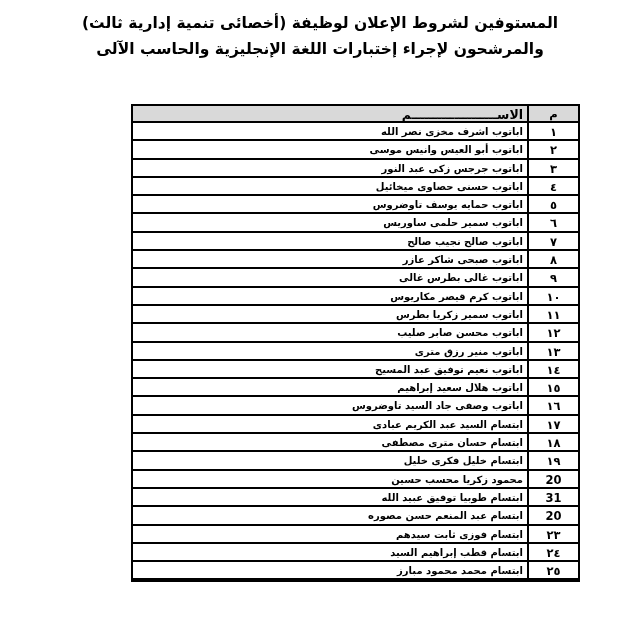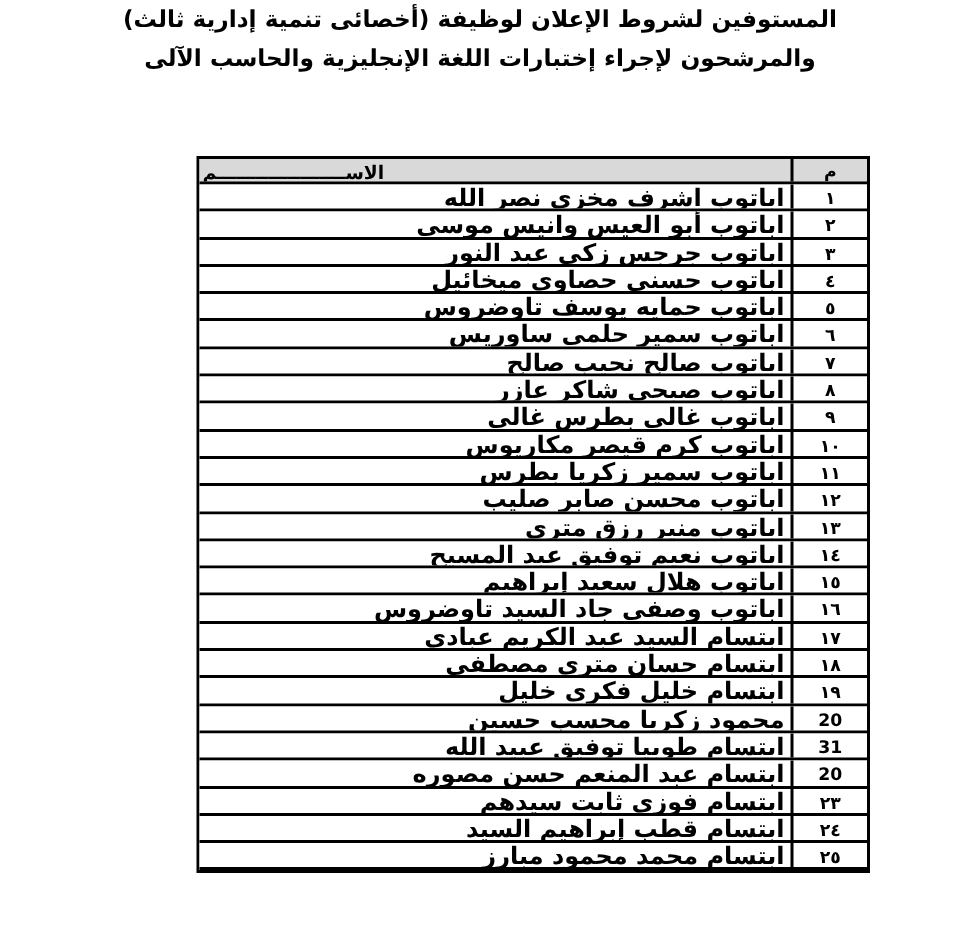--- a/index.html
+++ b/index.html
@@ -10,21 +10,21 @@
     width: 640px;
     height: 627px;
     overflow: hidden;
     position: relative;
     background: #ffffff;
     font-family: "DejaVu Sans", sans-serif;
     color: #000000;
   }
   .title-block {
     position: absolute;
-    top: 0;
+    top: 10px;
     left: 0;
     width: 640px;
     text-align: center;
     direction: rtl;
     font-weight: bold;
     font-size: 15.5px;
     line-height: 26px;
     color: #000;
   }
   .doc-table {
@@ -64,27 +64,27 @@
     font-weight: bold;
     font-size: 11.5px;
     overflow: hidden;
     white-space: nowrap;
   }
   .name-cell {
     flex: 1 1 auto;
     text-align: right;
     padding: 0 4px 0 2px;
     font-weight: bold;
-    font-size: 16px;
+    font-size: 10px;
     overflow: hidden;
     white-space: nowrap;
     box-sizing: border-box;
   }
   .header-row .name-cell {
-    text-align: left;
+    text-align: right;
     font-size: 12.5px;
     letter-spacing: 0;
   }
 </style>
 </head>
 <body style="background: rgb(255, 255, 255);">
 
 <div class="title-block">
   <div>المستوفين لشروط الإعلان لوظيفة (أخصائى تنمية إدارية ثالث)</div>
   <div>والمرشحون لإجراء إختبارات اللغة الإنجليزية والحاسب الآلى</div>

